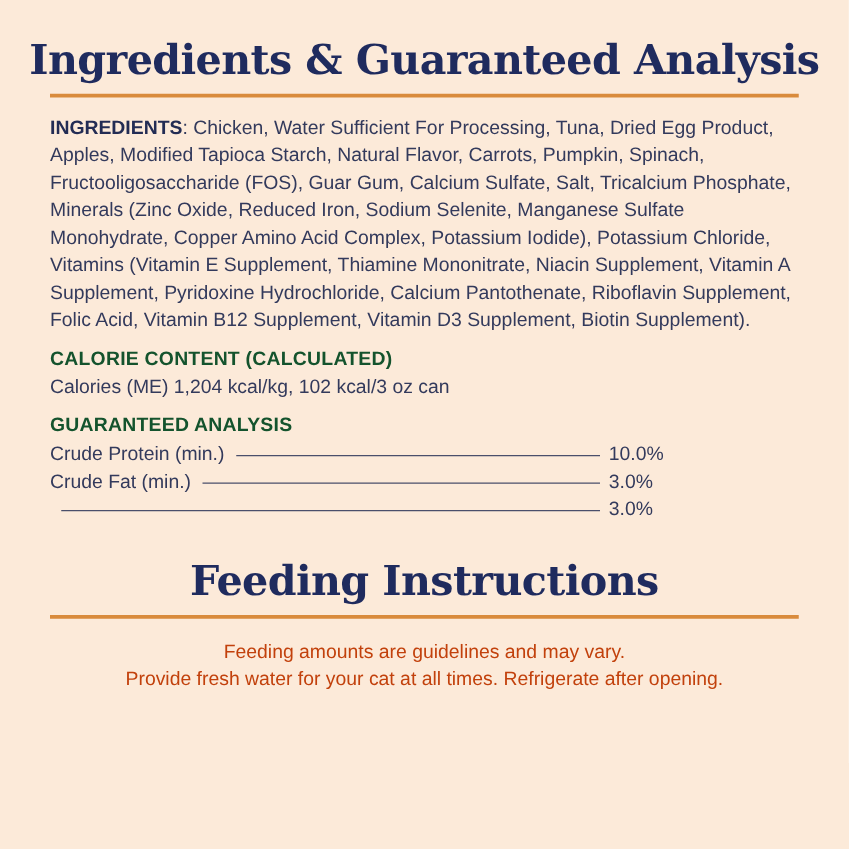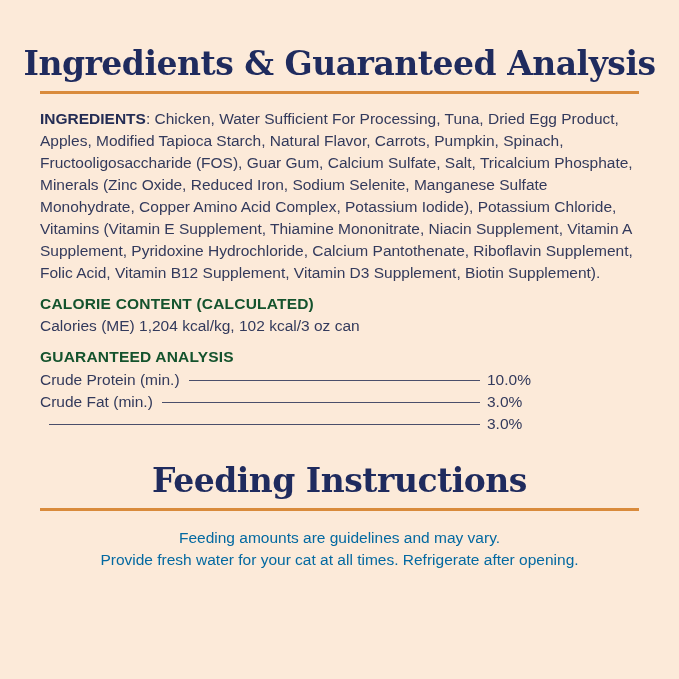--- a/index.html
+++ b/index.html
@@ -8,21 +8,21 @@
     width: 679px;
     height: 679px;
     background: #FCEAD9;
     font-family: "Liberation Sans", sans-serif;
     color: #333A5C;
     overflow: hidden;
     box-sizing: border-box;
   }
   .section-title {
     margin: 0;
-    padding-top: 44px;
+    padding-top: 28px;
     text-align: center;
     font-family: "DejaVu Serif", "Liberation Serif", serif;
     font-weight: bold;
     font-size: 33px;
     line-height: 40px;
     letter-spacing: -0.5px;
     color: #1F2B5E;
   }
   .rule {
     height: 3px;
@@ -92,21 +92,21 @@
     text-align: center;
     font-size: 17px;
     color: #2F3659;
     white-space: nowrap;
   }
   .feeding-note {
     margin-top: 16px;
     text-align: center;
     font-size: 15.5px;
     line-height: 22px;
-    color: #0369a1;
+    color: #c2410c;
   }
 </style>
 </head>
 <body>
 
 <div class="canvas">
 
   <h1 class="section-title">Ingredients &amp; Guaranteed Analysis</h1>
   <hr class="rule">
 

